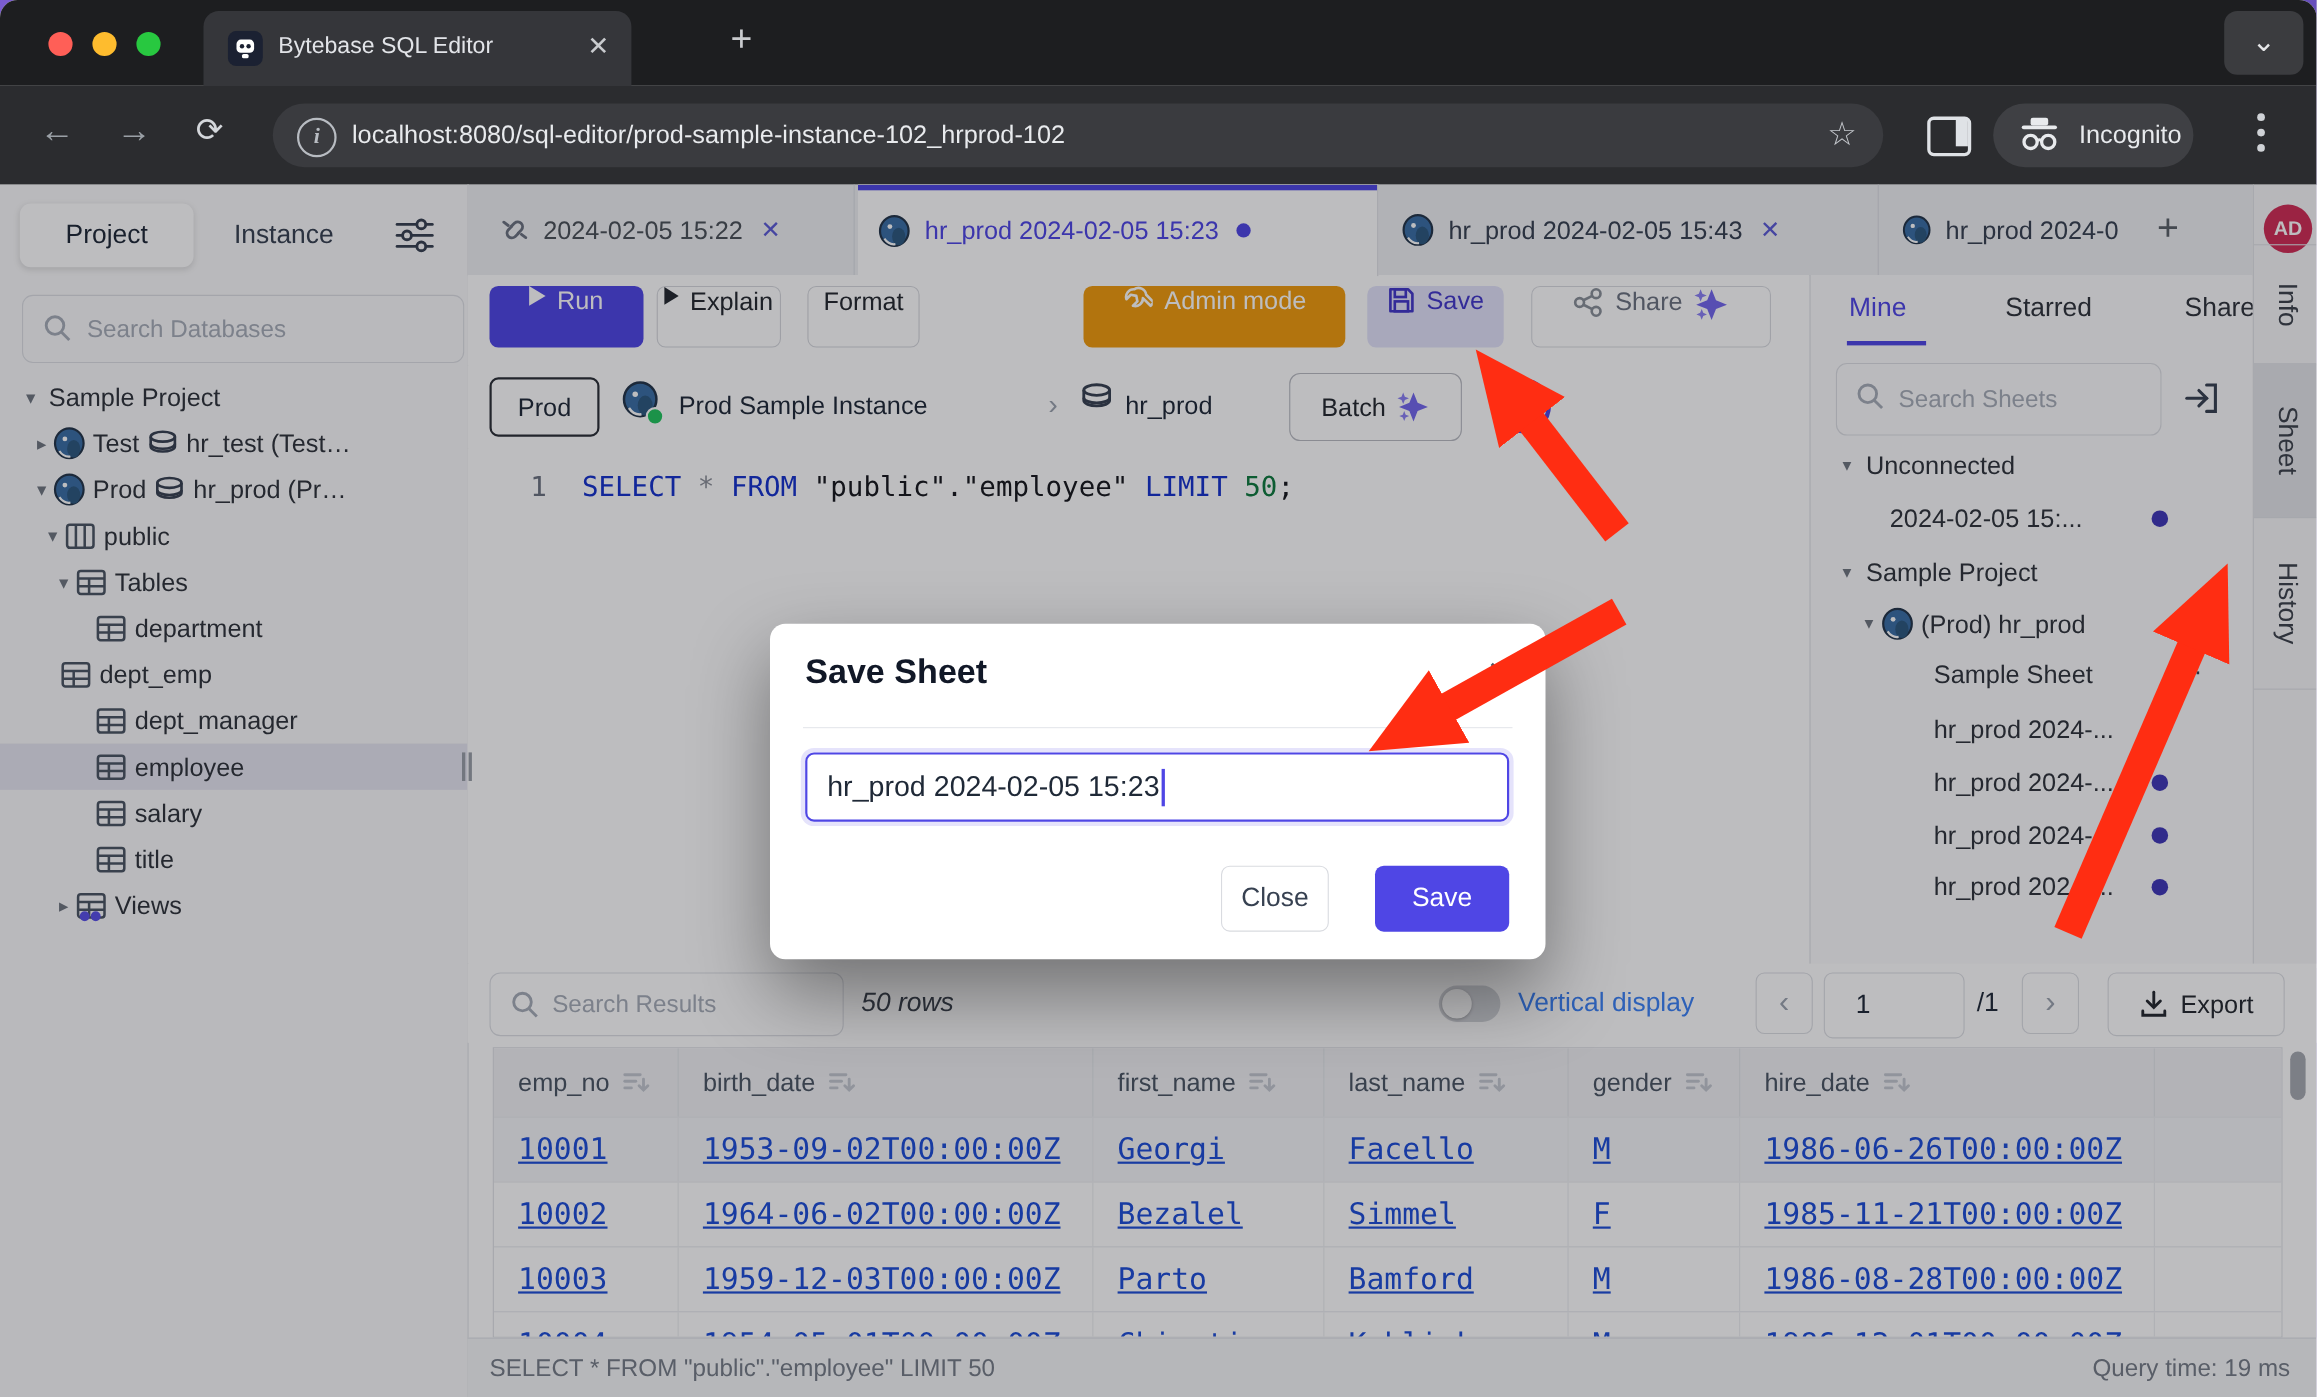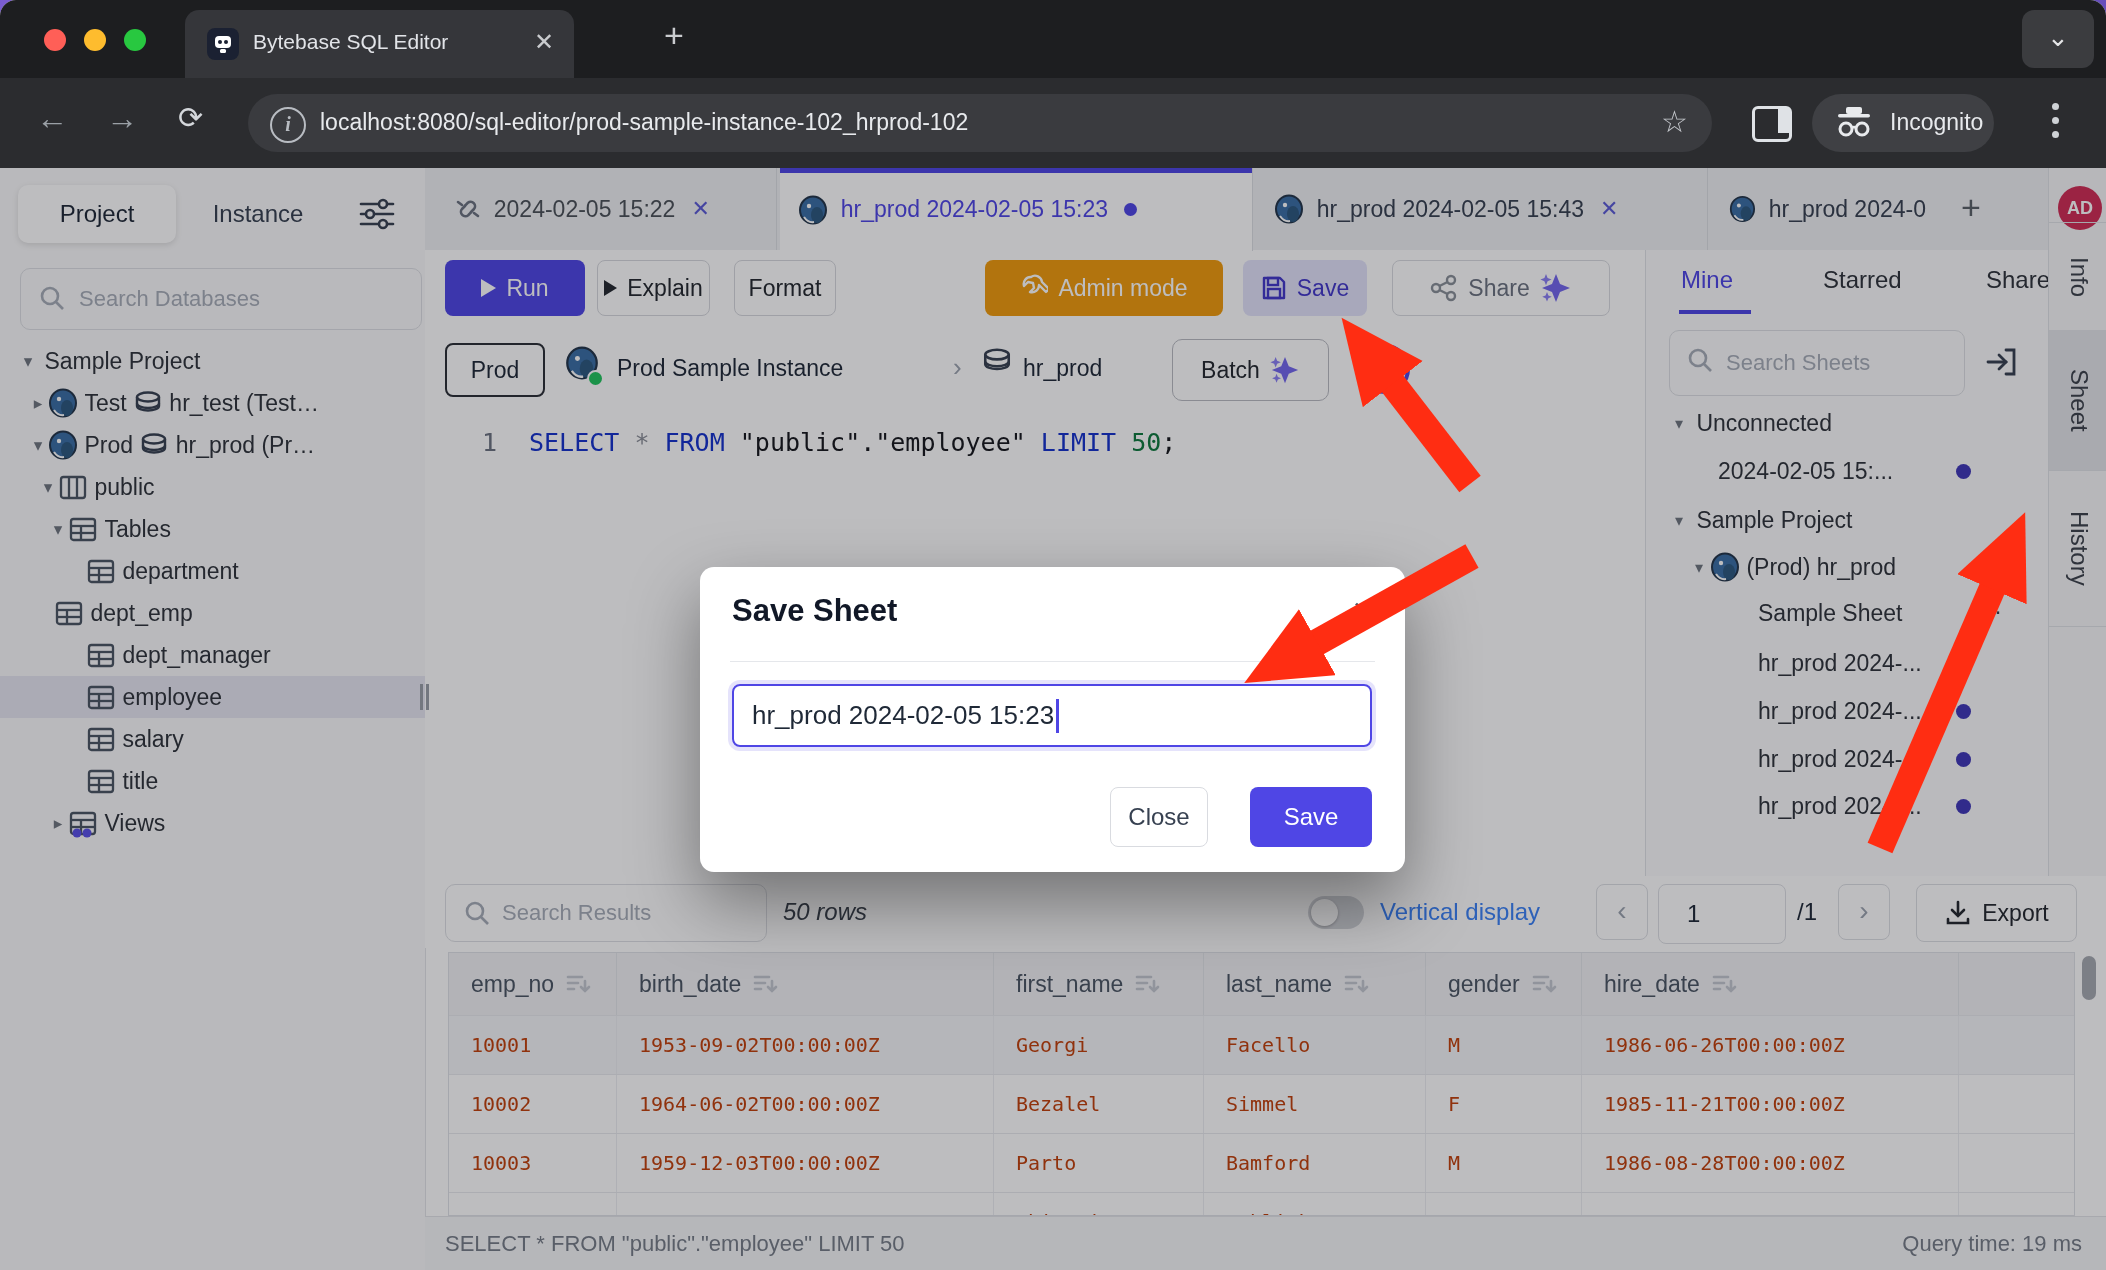--- a/index.html
+++ b/index.html
@@ -57,21 +57,21 @@
   
   .wtabs{position:absolute;left:425px;top:0;width:1623px;height:82px;background:#eff0f3;border-bottom:1px solid #dfe1e6;}
   .wtab{position:absolute;top:0;height:82px;display:flex;align-items:center;padding:0 18px;box-sizing:border-box;border-right:1px solid #dcdee3;font-size:23px;color:#4b5158;white-space:nowrap;overflow:hidden;}
   .wtab .x{margin-left:16px;color:#5b5bd6;font-size:22px;}
   .wtab.active{background:#fff;color:#4f46e5;z-index:2;height:83px;border-right:1px solid #dcdee3;}
   .wtab.active::before{content:"";position:absolute;left:0;top:0;width:100%;height:5px;background:#4f46e5;}
   .dot{display:inline-block;width:13px;height:13px;border-radius:50%;background:#4f46e5;margin-left:16px;}
   .plus{position:absolute;left:1536px;top:20px;font-size:34px;color:#5a6068;font-weight:300;}
   
   .edbar{position:absolute;left:425px;top:82px;width:1220px;height:82px;background:#fff;}
-  .btn{position:absolute;top:10px;height:56px;border-radius:8px;box-sizing:border-box;display:flex;align-items:center;justify-content:center;font-size:23px;gap:10px;}
+  .btn{position:absolute;top:10px;height:56px;border-radius:8px;box-sizing:border-box;display:flex;align-items:flex-start;justify-content:center;font-size:23px;gap:10px;}
   .btn.ghost{background:#fff;border:1px solid #d6d8dd;color:#24292f;}
   .tri{display:inline-block;width:0;height:0;border-top:9px solid transparent;border-bottom:9px solid transparent;border-left:15px solid currentColor;}
   .run{left:20px;width:140px;background:#4f46e5;color:#fff;}
   .explain{left:172px;width:113px;}
   .format{left:309px;width:102px;}
   .admin{left:560px;width:238px;background:#f09c0d;color:#fff;}
   .savebtn{left:818px;width:124px;background:#e2e3fa;color:#4338ca;}
   .sharebtn{left:967px;width:218px;background:transparent;border:1px solid #d9dbe0;color:#6b7280;}
   
   .crumb{position:absolute;left:425px;top:164px;width:1220px;height:76px;background:#fff;font-size:23px;color:#1f2937;}
@@ -119,21 +119,21 @@
   .pgprev{left:1171px;} .pgnext{left:1413px;}
   .pginput{left:1233px;top:8px;width:96px;height:56px;border-radius:8px;padding-left:28px;font-size:24px;color:#1f2937;}
   .pgtotal{position:absolute;left:1372px;top:22px;font-size:24px;color:#1f2937;}
   .export{position:absolute;left:1491px;top:8px;width:159px;height:56px;border:1px solid #dcdee3;border-radius:8px;display:flex;align-items:center;justify-content:center;gap:10px;font-size:23px;color:#24292f;}
   .res-table{position:absolute;left:448px;top:784px;width:1627px;height:264px;overflow:hidden;border:1px solid #dfe1e6;box-sizing:border-box;}
   .hrow,.drow{display:grid;grid-template-columns:168px 377px 210px 222px 156px 377px 113px;}
   .hrow{height:62px;background:#f1f2f5;}
   .drow{height:58px;background:#fff;border-top:1px solid #e8eaee;}
   .drow.shade{background:#f5f6f8;}
   .hcell{font-size:23px;color:#4b5563;display:flex;align-items:center;padding-left:22px;border-right:1px solid #e3e5e9;box-sizing:border-box;gap:12px;white-space:nowrap;overflow:hidden;}
-  .dcell{font-family:"DejaVu Sans Mono",monospace;font-size:20px;color:#c2410c;display:flex;align-items:center;padding-left:22px;border-right:1px solid #eceef1;box-sizing:border-box;white-space:nowrap;overflow:hidden;}
+  .dcell{font-family:"DejaVu Sans Mono",monospace;font-size:27px;color:#1d4ed8;display:flex;align-items:center;padding-left:22px;border-right:1px solid #eceef1;box-sizing:border-box;white-space:nowrap;overflow:hidden;text-decoration:underline;}
   .hcell:last-child,.dcell:last-child{border-right:none;}
   .vscroll{position:absolute;left:2082px;top:788px;width:14px;height:44px;border-radius:7px;background:#a7aab1;}
   
   .status{position:absolute;left:425px;top:1048px;width:1681px;height:54px;background:#f6f7f8;border-top:1px solid #e2e4e8;box-sizing:border-box;font-size:22px;color:#767d88;}
   .status .q{position:absolute;left:20px;top:14px;}
   .status .t{position:absolute;right:24px;top:14px;}
   
   .modal{position:absolute;left:700px;top:399px;width:705px;height:305px;background:#fff;border-radius:14px;box-shadow:0 30px 70px rgba(0,0,0,.4);z-index:50;}
   .modal .mtitle{position:absolute;left:32px;top:26px;font-size:31px;font-weight:600;color:#111827;}
   .modal .mclose{position:absolute;right:30px;top:28px;font-size:28px;color:#4b5563;}

